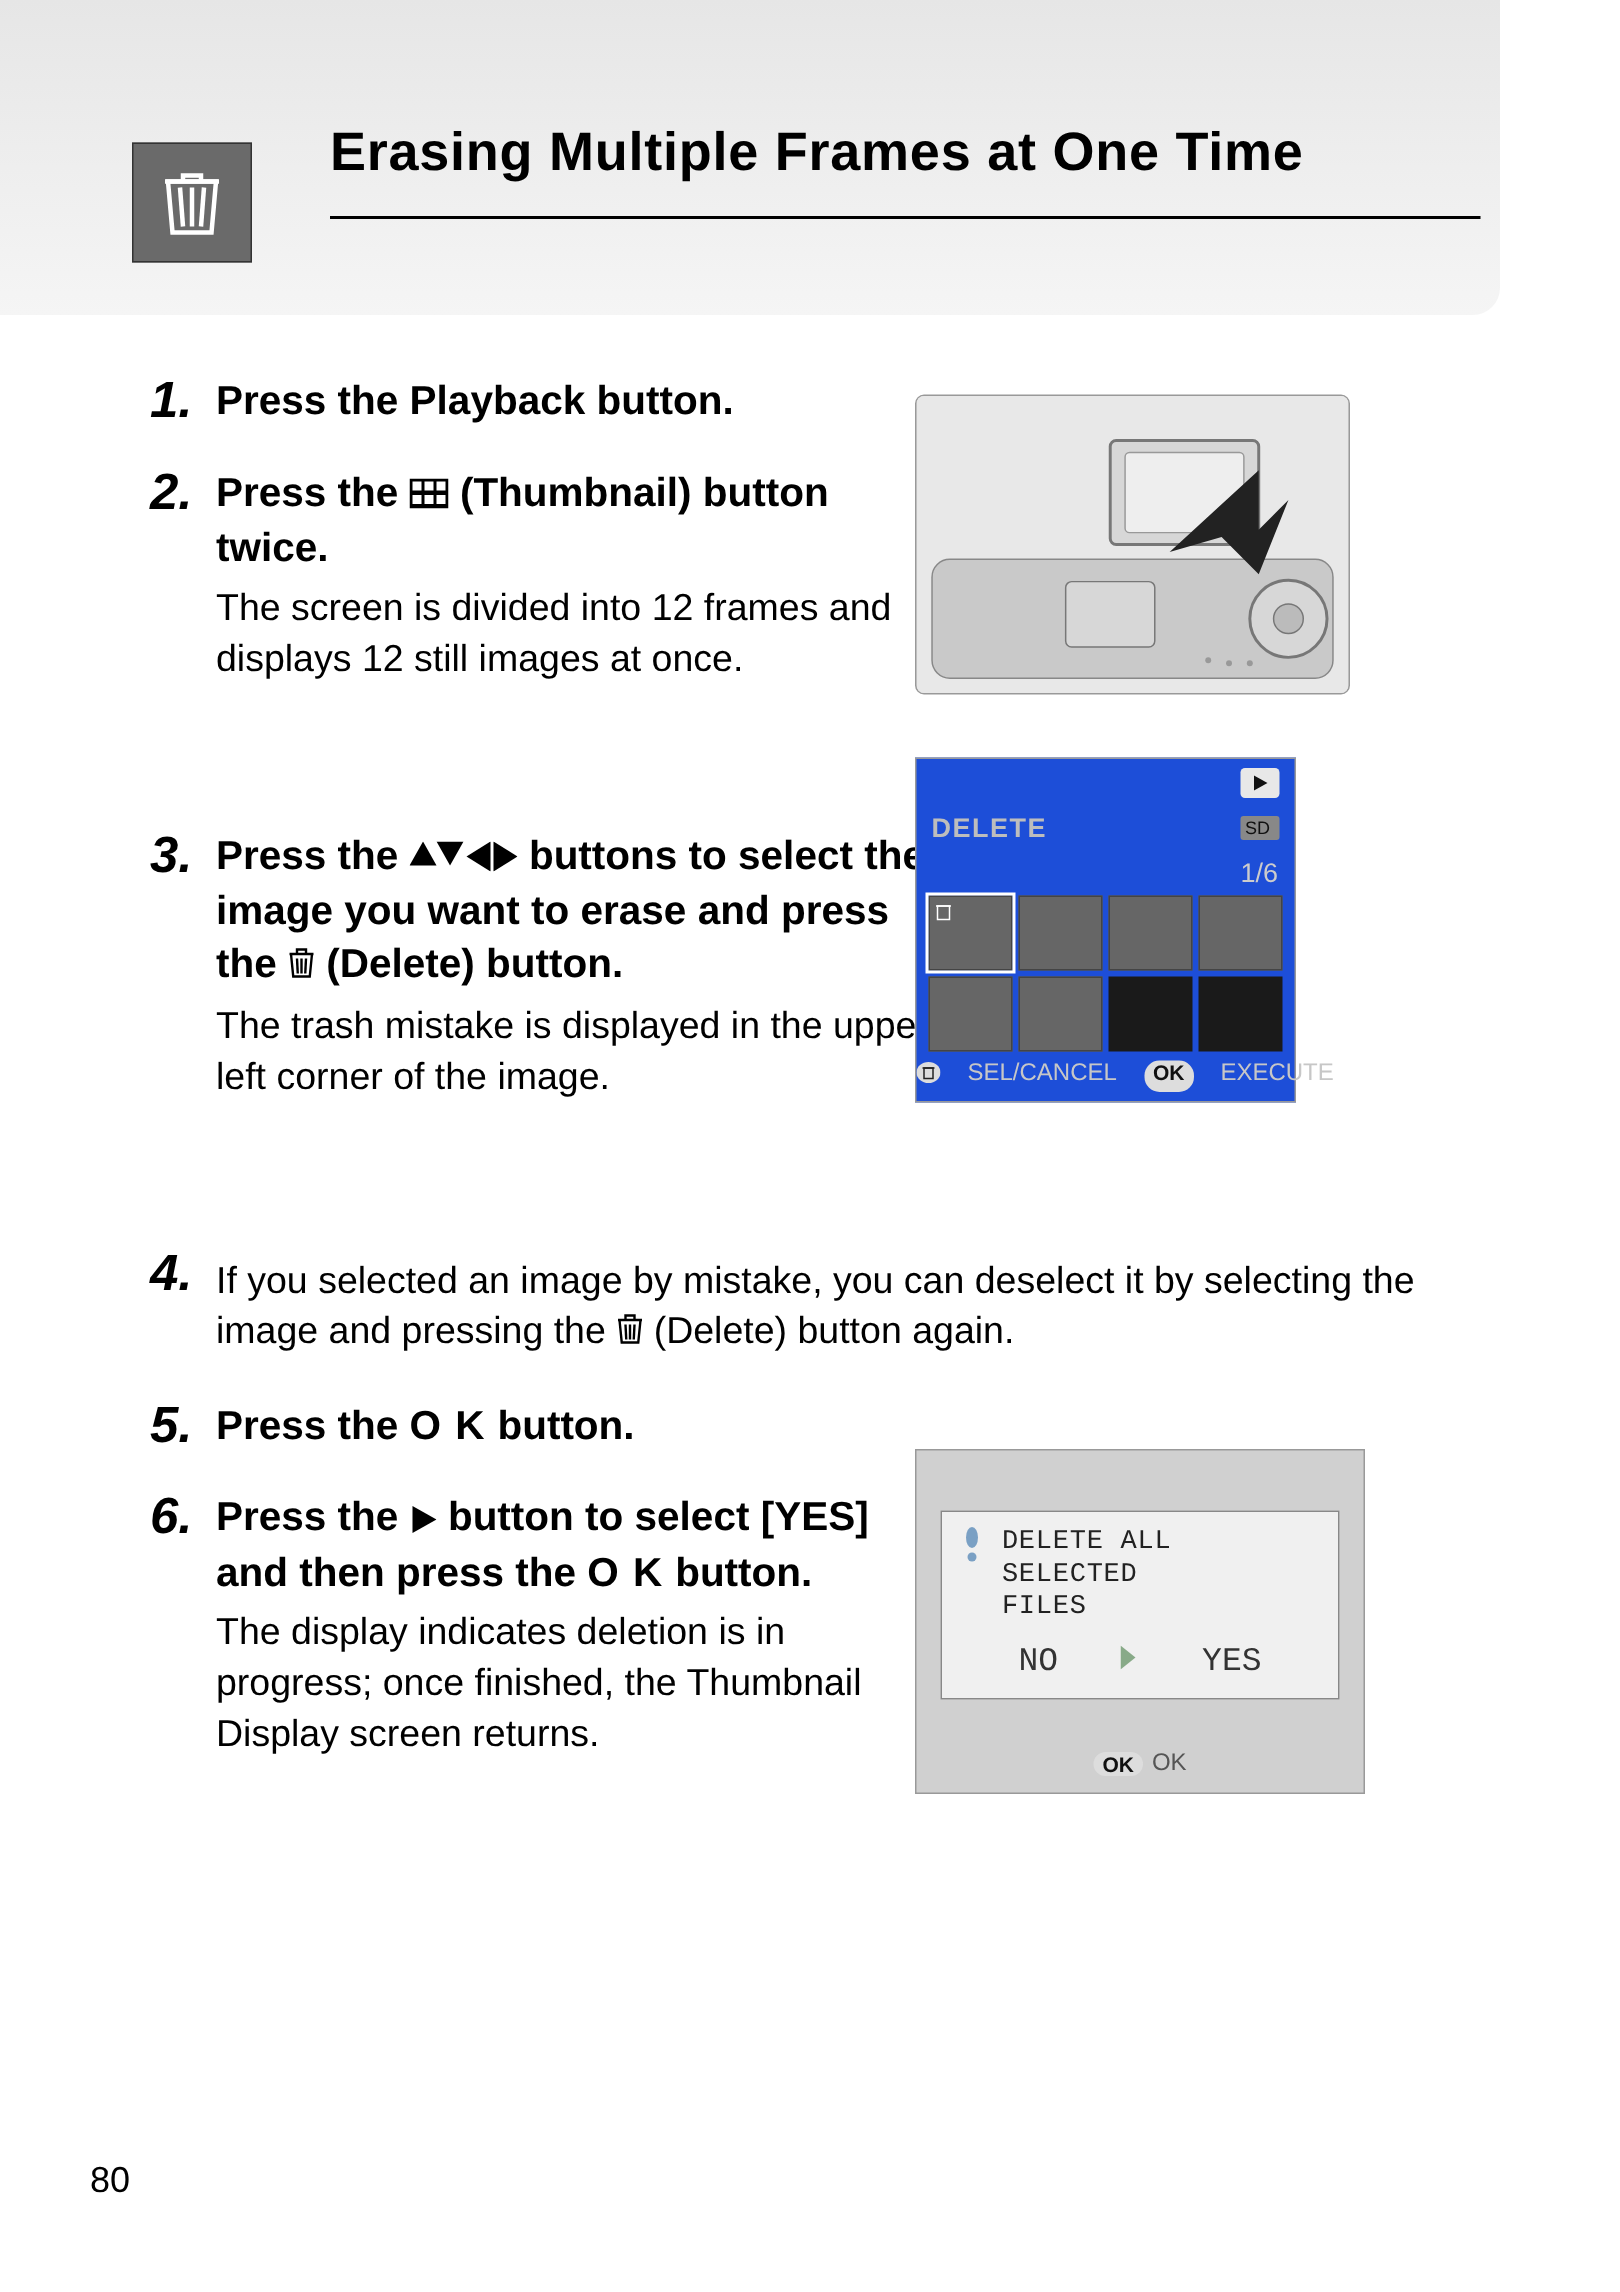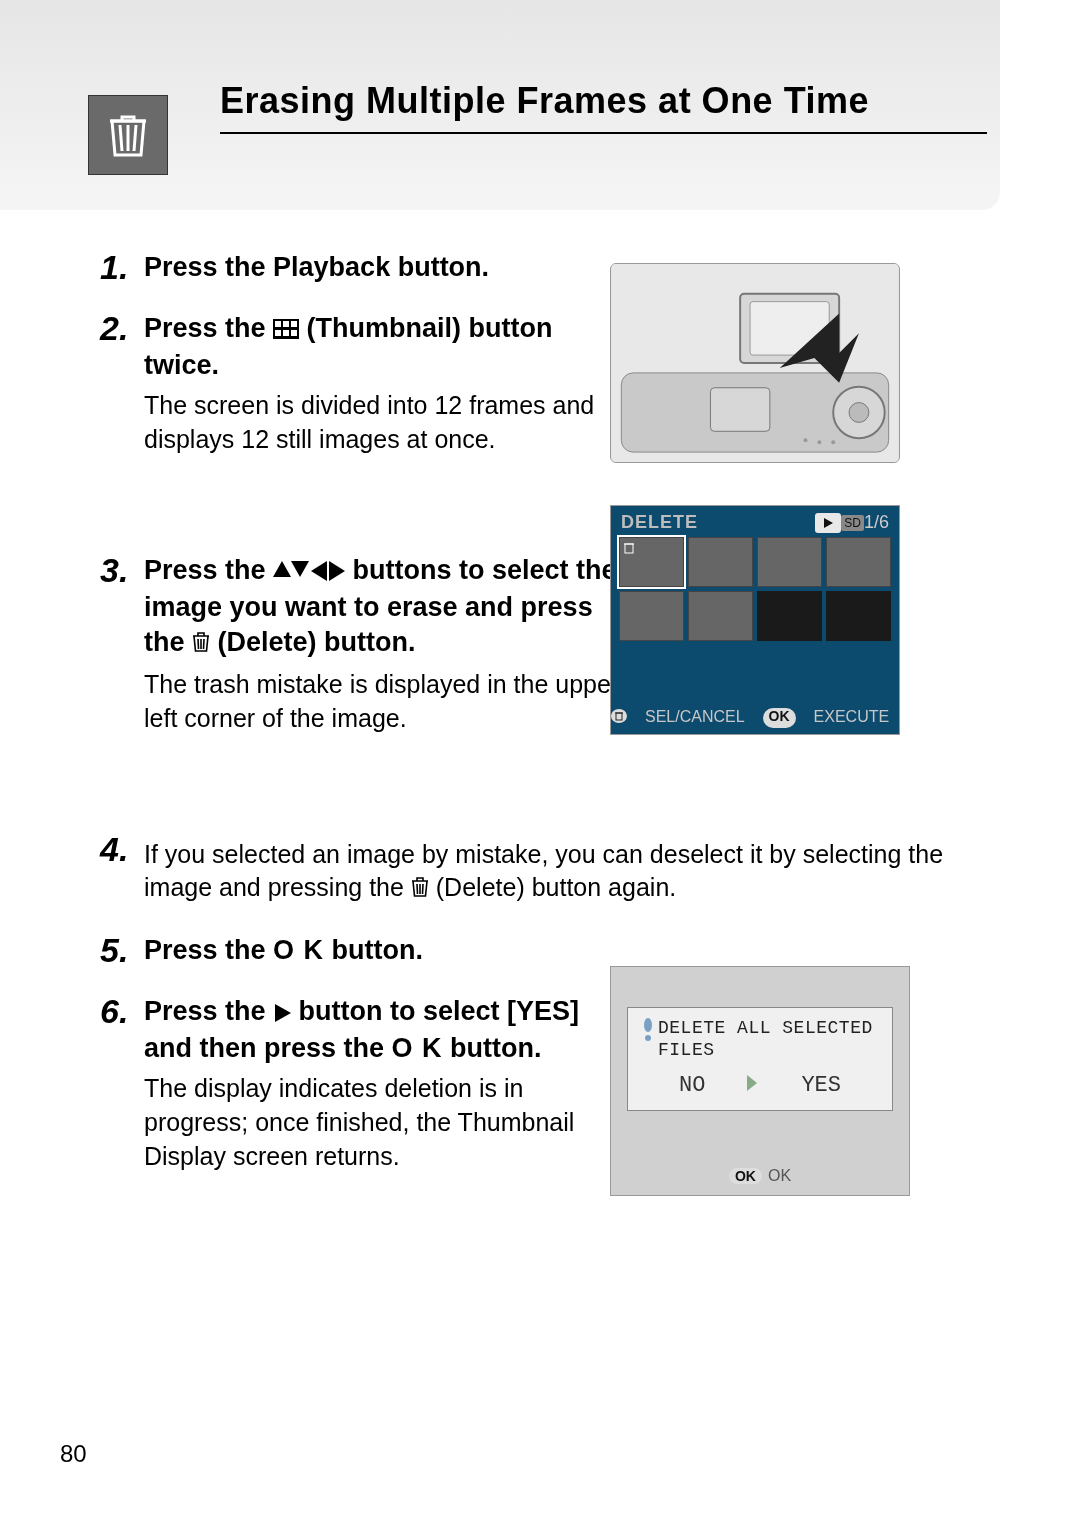--- a/index.html
+++ b/index.html
@@ -31,21 +31,21 @@
   }
   .icon-box svg { display:block; }
   .title {
     position: absolute;
     left: 220px; top: 80px;
     right: 93px;
     font-weight: 900;
     font-size: 36px;
     letter-spacing: 0.5px;
     border-bottom: 2px solid #000;
-    padding-bottom: 10px;
+    padding-bottom: 22px;
   }
   .steps {
     position: absolute;
     left: 100px;
     top: 250px;
     width: 880px;
   }
   .step {
     display: flex;
     margin-bottom: 26px;
@@ -86,34 +86,34 @@
   .fig1 {
     left: 610px; top: 263px;
     width: 290px; height: 200px;
     border-radius: 6px;
     background: #e2e2e2;
     overflow: hidden;
   }
   .fig1 svg { width:100%; height:100%; }
   .fig2 {
     left: 610px; top: 505px;
-    width: 290px; height: 230px;
-    background: #0c4a6e;
+    width: 254px; height: 230px;
+    background: #1d4ed8;
     color: #bbb;
     font-family: Arial, sans-serif;
     font-size: 18px;
   }
   .fig2-top {
     display:flex;
     align-items:center;
     justify-content:space-between;
     padding: 6px 10px 4px 10px;
   }
   .fig2-top .label { color:#bdbdbd; font-weight:bold; letter-spacing:1px; }
-  .fig2-top .right { display:flex; align-items:center; gap:0; }
+  .fig2-top .right { display:flex; gap:12px;flex-direction:column; }
   .play-badge {
     background:#e8e8e8;
     color:#111;
     width:26px; height:20px;
     border-radius:3px;
     display:flex; align-items:center; justify-content:center;
   }
   .sd-badge {
     font-size:12px; background:#888; color:#111;
     padding:1px 3px; border-radius:2px;
@@ -152,21 +152,21 @@
     width: 300px; height: 230px;
     background: #d0d0d0;
   }
   .fig3-dialog {
     position:absolute;
     left:16px; right:16px; top:40px;
     background:#f0f0f0;
     border:1px solid #888;
     padding:10px 10px 12px 10px;
   }
-  .fig3-row1 { display:flex; align-items:flex-start; }
+  .fig3-row1 { display:flex; gap:10px; align-items:flex-start; }
   .exclaim {
     width:20px; height:24px;
     display:flex; align-items:center; justify-content:center;
   }
   .fig3-text {
     font-family: "Courier New", monospace;
     font-size:18px; line-height:1.2;
     color:#222;
     letter-spacing:0.5px;
   }

